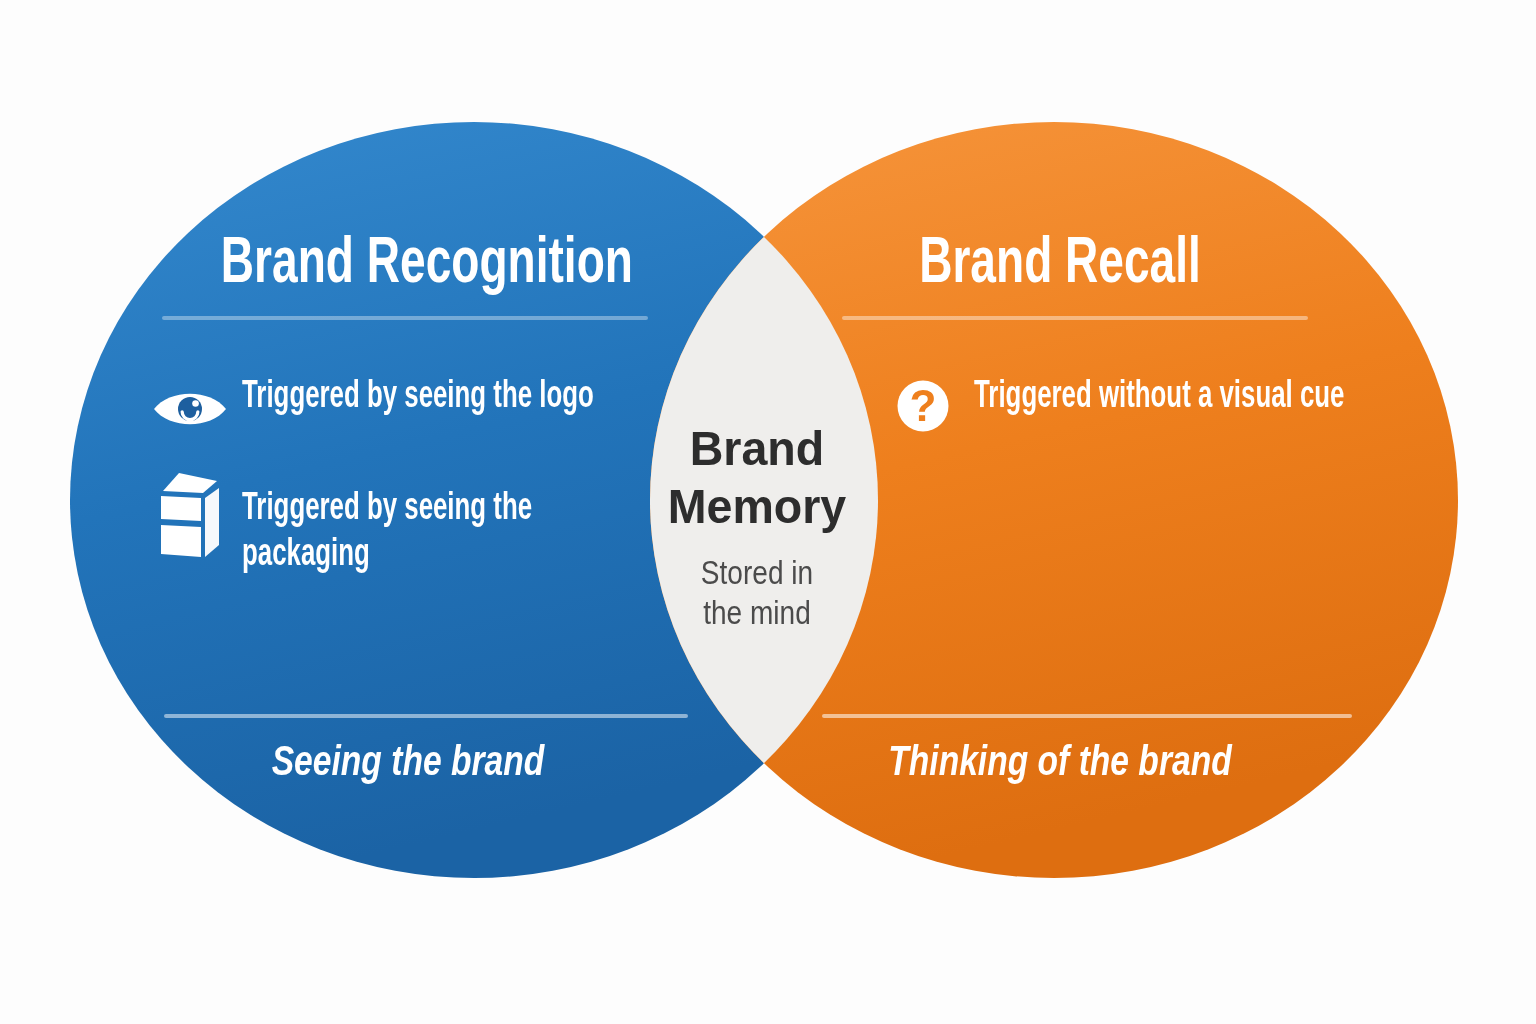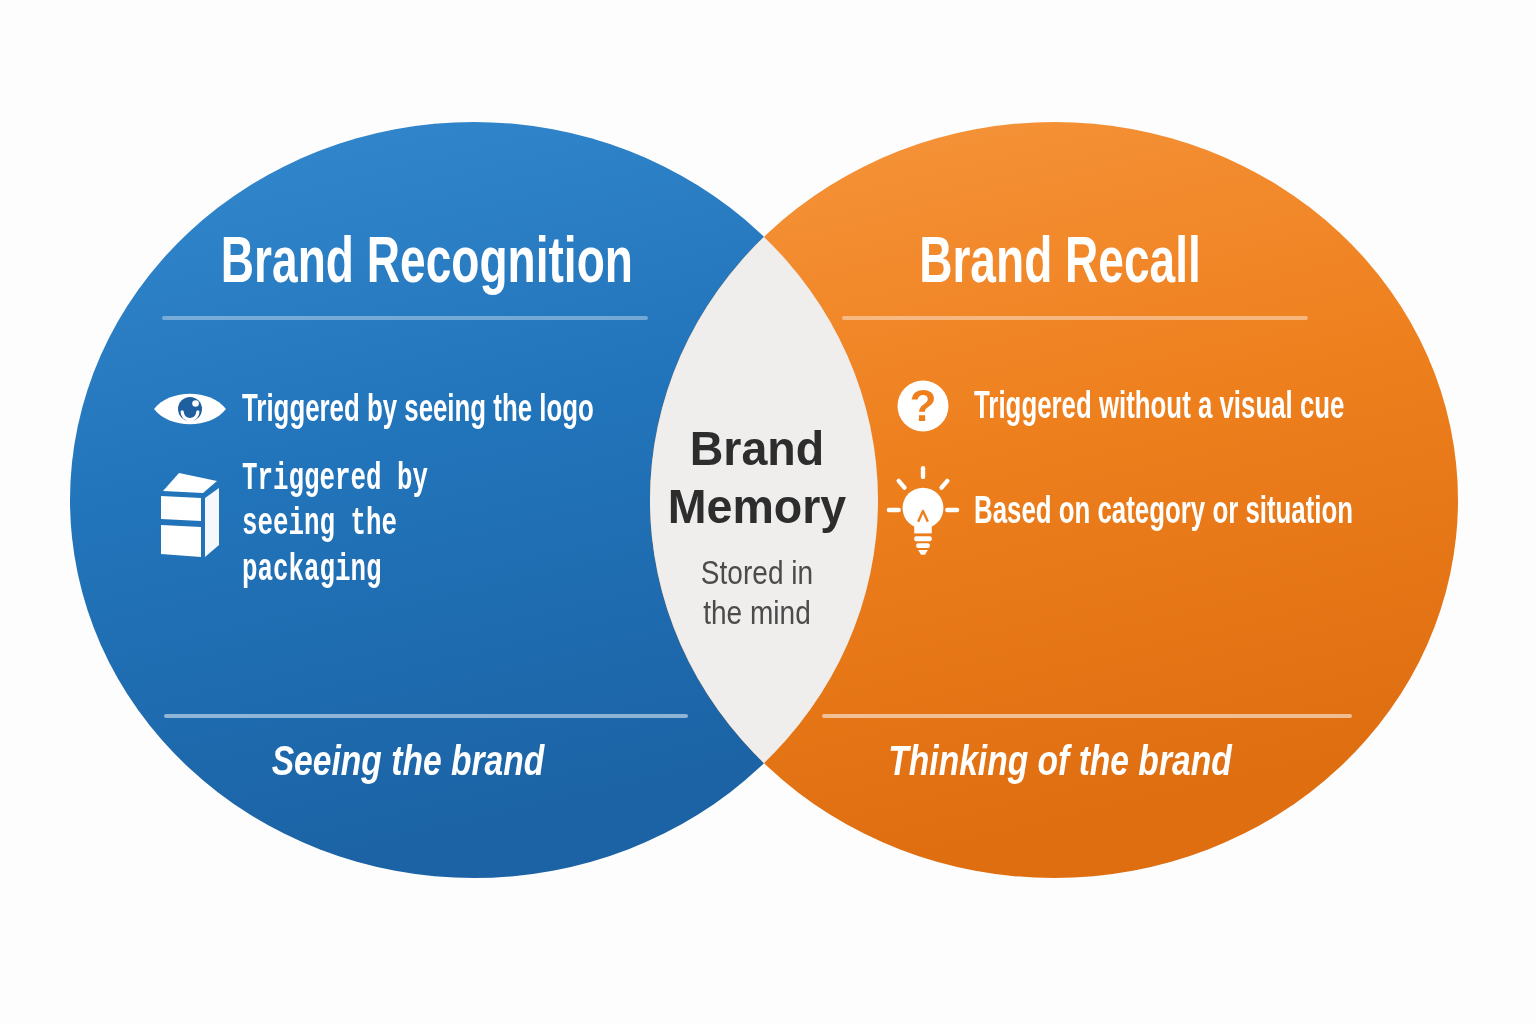--- a/index.html
+++ b/index.html
@@ -31,21 +31,21 @@
     font-size: 64px; font-weight: 700; color: var(--text-on-circle);
     text-align: center; line-height: 1; white-space: nowrap;
     transform: scaleX(0.72); transform-origin: center;
   }
   .rule { height: 4px; border-radius: 2px; }
   .rule-blue { background: rgba(255,255,255,0.36); }
   .rule-orange { background: rgba(255,255,255,0.42); }
   .footrule-blue { background: rgba(255,255,255,0.5); }
   .footrule-orange { background: rgba(255,255,255,0.55); }
   .items { display: flex; flex-direction: column; }
-  .item { display: flex; align-items: center; }
+  .item { display: flex; }
   .icon-box { display: flex; align-items: center; justify-content: center; flex-shrink: 0; }
   .item-text {
     font-size: 38px; font-weight: 700; color: var(--text-on-circle);
     white-space: nowrap; line-height: 1.2; margin-left: 12px;
     transform: scaleX(0.68); transform-origin: left center;
   }
   .wrap2 { white-space: normal; width: 460px; }
   .circle-footer {
     font-size: 42px; font-weight: 700; font-style: italic;
     color: var(--text-on-circle); text-align: center; white-space: nowrap;
@@ -103,21 +103,21 @@
         <svg width="78" height="48" viewBox="0 0 84 52">
           <path d="M3,26 C20,4 64,4 81,26 C64,48 20,48 3,26 Z" fill="#ffffff"></path>
           <circle cx="42" cy="26" r="13" style="fill:var(--pupil-blue)"></circle>
           <path d="M33.5,29 a8.5,8.5 0 0 0 17,0" stroke="#ffffff" stroke-width="3.5" fill="none" stroke-linecap="round"></path>
           <circle cx="48" cy="20" r="3.6" fill="#ffffff"></circle>
         </svg>
       </div>
       <div class="item-text">Triggered by seeing the logo</div>
     </div>
 
-    <div class="item" style="height:104px; margin-top:14px;font-family:Liberation Mono, monospace;">
+    <div class="item" style="height:104px; margin-top:14px;">
       <div class="icon-box" style="width:80px;">
         <svg width="70" height="94" viewBox="0 0 70 94">
           <polygon points="8,26 24,8 62,16 48,28" fill="#ffffff"></polygon>
           <polygon points="6,31 46,33 46,56 6,54" fill="#ffffff"></polygon>
           <polygon points="6,60 46,62 46,92 6,89" fill="#ffffff"></polygon>
           <polygon points="50,33 64,23 64,80 50,92" fill="#ffffff" opacity="0.96"></polygon>
         </svg>
       </div>
       <div class="item-text wrap2" style="margin-top:24px;">Triggered by seeing the packaging</div>
     </div>
@@ -137,40 +137,20 @@
       <div class="icon-box" style="width:78px;">
         <svg width="52" height="52" viewBox="0 0 52 52">
           <circle cx="26" cy="26" r="25.5" fill="#ffffff"></circle>
           <text class="q-glyph" x="26" y="41" text-anchor="middle">?</text>
         </svg>
       </div>
       <div class="item-text">Triggered without a visual cue</div>
     </div>
 
 
-    <div class="item" style="height:94px; margin-top:24px;">
-      <div class="icon-box" style="width:78px;">
-        <svg width="74" height="92" viewBox="0 0 76 94">
-          <g stroke="#ffffff" stroke-width="4.5" stroke-linecap="round">
-            <path d="M38,3 V12"></path>
-            <path d="M13,16 L19,23"></path>
-            <path d="M63,16 L57,23"></path>
-            <path d="M3,46 H13"></path>
-            <path d="M73,46 H63"></path>
-          </g>
-          <circle cx="38" cy="44" r="21" fill="#ffffff"></circle>
-          <rect x="29" y="58" width="18" height="12" fill="#ffffff"></rect>
-          <path class="filament" d="M33,58 L38,47 L43,58" stroke-width="2.5" fill="none" stroke-linejoin="round"></path>
-          <rect x="29" y="73" width="18" height="5" rx="2" fill="#ffffff"></rect>
-          <rect x="31" y="80" width="14" height="5" rx="2" fill="#ffffff"></rect>
-          <polygon points="33,87 43,87 40,92 36,92" fill="#ffffff"></polygon>
-        </svg>
-      </div>
-      <div class="item-text">Based on category or situation</div>
-    </div>
   </div>
 
   <div class="abs rule footrule-orange" style="left:822px; top:714px; width:530px;"></div>
 
   <div class="abs circle-footer" style="left:810px; top:737px; width:500px;">Thinking of the brand</div>
 
   <div class="abs center-title" style="left:650px; top:420px; width:214px;">
     <div>Brand</div>
     <div>Memory</div>
   </div>

